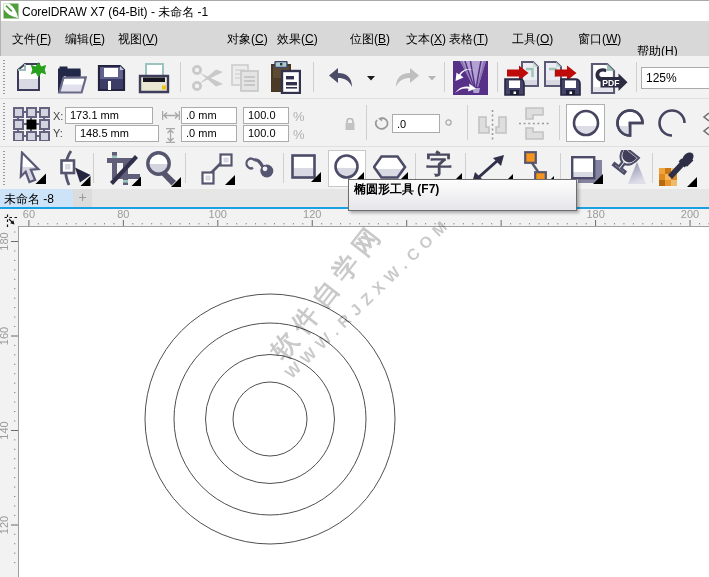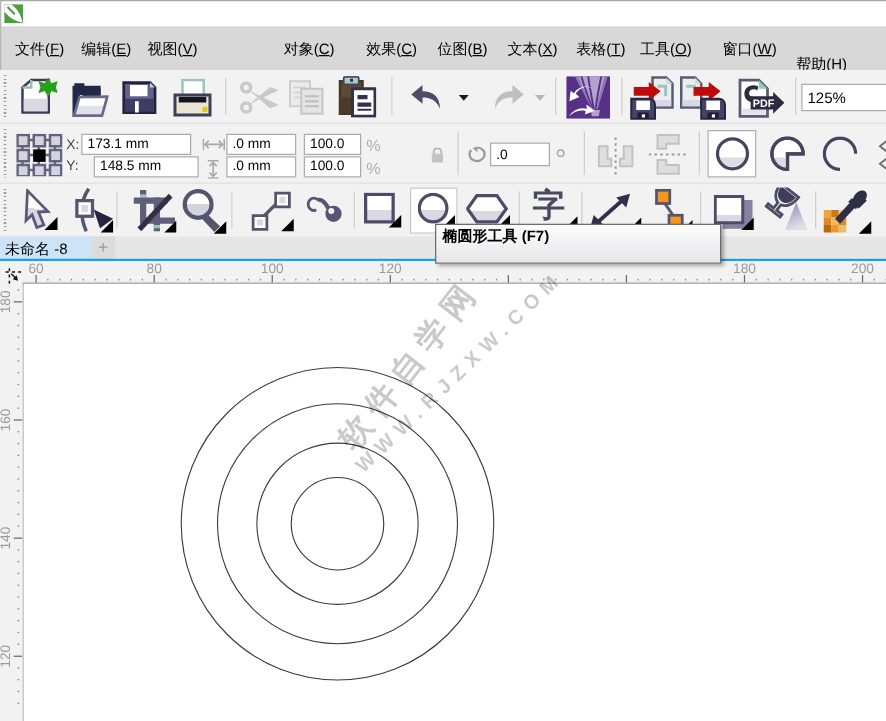--- a/index.html
+++ b/index.html
@@ -45,31 +45,32 @@
 #tooltip span{display:block;color:#000;height:14px}
 </style></head>
 <body>
 <div id="app">
   <div id="titlebar" class="abs">
     <svg class="abs" style="left:2px;top:2px" width="16" height="16" viewBox="0 0 16 16">
       <rect x="0.5" y="0.5" width="15" height="15" fill="#4f9e3c"></rect>
       <path d="M0.5 0.5 L6 0.5 C10.5 3.5 13.5 8 15 14.6 L14.6 15 C8 13.5 3.5 10.5 0.5 6 Z" fill="#fff"></path>
       <path d="M3 2.6 L8.8 8.4" stroke="#4f9e3c" stroke-width="1.7"></path>
     </svg>
+    <div id="title-text" class="abs">CorelDRAW X7 (64-Bit) - 未命名 -1</div>
   </div>
   <div id="menubar" class="abs">
       <span class="menuitem" style="left: 11px;">文件(<u>F</u>)</span>
       <span class="menuitem" style="left: 64px;">编辑(<u>E</u>)</span>
       <span class="menuitem" style="left: 117px;">视图(<u>V</u>)</span>
       <span class="menuitem" style="left: 173px; margin-top: 48px;">布局(<u>L</u>)</span>
       <span class="menuitem" style="left: 226px;">对象(<u>C</u>)</span>
-      <span class="menuitem" style="left: 292px;">效果(<u>C</u>)</span>
+      <span class="menuitem" style="left: 276px;">效果(<u>C</u>)</span>
       <span class="menuitem" style="left: 349px;">位图(<u>B</u>)</span>
       <span class="menuitem" style="left: 405px;">文本(<u>X</u>)</span>
-      <span class="menuitem" style="left: 460px;">表格(<u>T</u>)</span>
+      <span class="menuitem" style="left: 448px;">表格(<u>T</u>)</span>
       <span class="menuitem" style="left: 511px; text-align: center;">工具(<u>O</u>)</span>
       <span class="menuitem" style="left: 577px;">窗口(<u>W</u>)</span>
       <span class="menuitem" style="left: 636px; margin-top: 12px;">帮助(<u>H</u>)</span>
     </div>
   <div id="toolbar1" class="abs bar">
       <div class="grip"></div>
     <svg class="ticon" style="left:15px;top:6px" width="31" height="31" viewBox="0 0 31 31">
       <path d="M3 8 L10 2 L24 2 L24 28 L3 28 Z" fill="#fff" stroke="#3c3c5a" stroke-width="2"></path>
       <path d="M4 17 L23 17 L23 27 L4 27 Z" fill="#d9d9e4"></path>
       <path d="M3 8 L10 8 L10 2" fill="none" stroke="#9bbcb8" stroke-width="2"></path>

